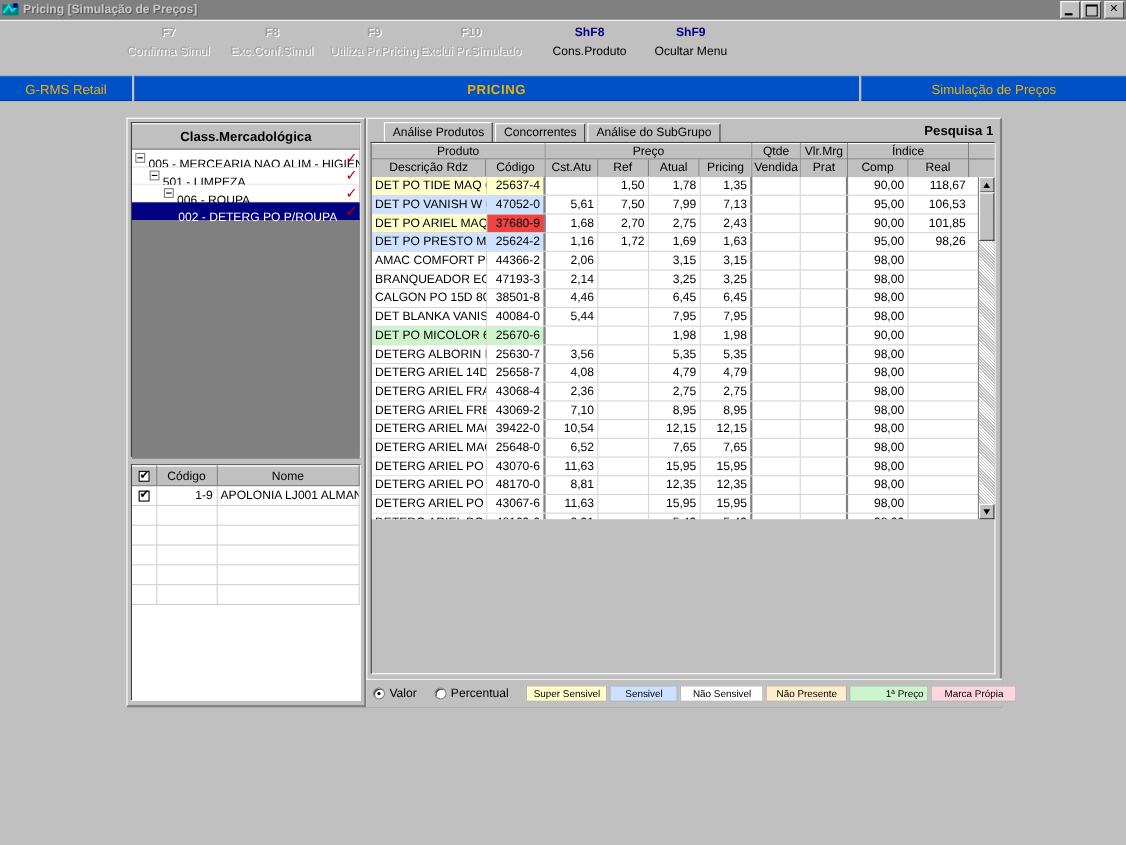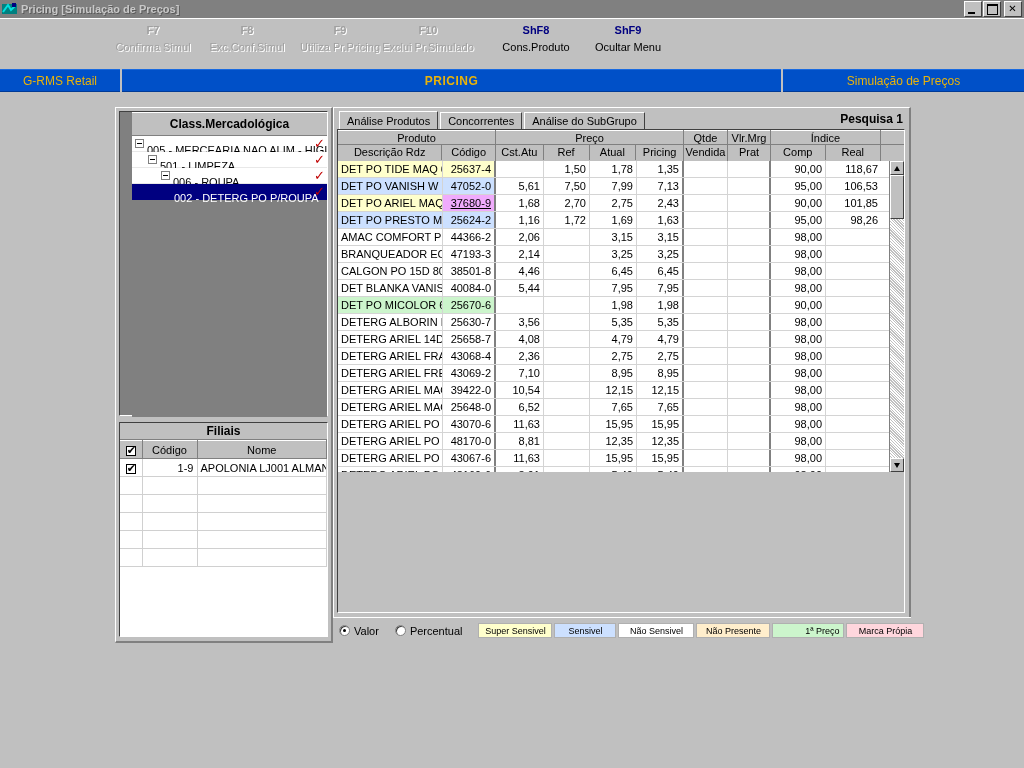--- a/index.html
+++ b/index.html
@@ -75,21 +75,20 @@
     box-sizing:border-box;
   }
   .lp-inner{position:absolute;left:3px;top:3px;width:209px;height:526px;}
 
   .tree-box{
     position:absolute;left:0;top:0;width:209px;height:305px;
     background:#808080;
     border:1px solid #808080;border-top-color:#404040;border-left-color:#404040;
     border-right-color:#fff;border-bottom-color:#fff;
     box-sizing:border-box;
-    padding-left:12px;
   }
   .tree-hdr{
     height:22px;background:#c0c0c0;
     border-bottom:1px solid #808080;
     display:flex;align-items:center;justify-content:center;
     font-weight:bold;font-size:12px;
     border-top:1px solid #fff;
   }
   .tree-list{position:relative;background:#808080;height:281px;overflow:hidden;}
   .tree-row{
@@ -156,20 +155,21 @@
   }
   .tabs{position:absolute;left:5px;top:3px;display:flex;align-items:flex-end;height:18px;}
   .tab{
     height:17px;line-height:16px;padding:0 7px;font-size:11px;background:#c0c0c0;
     border-top:1px solid #fff;border-left:1px solid #fff;border-right:1px solid #404040;
     box-sizing:border-box;margin-right:2px;white-space:nowrap;
   }
   .tab.active{
     height:19px;line-height:18px;font-weight:normal;margin-bottom:-1px;
     border-bottom:1px solid #c0c0c0;
+    margin-left:10px;
   }
 
   .gridwrap{
     position:absolute;left:3px;top:21px;width:568px;height:484px;
     background:#c0c0c0;
     border:1px solid #808080;border-top-color:#404040;border-left-color:#404040;
     border-right-color:#fff;border-bottom-color:#fff;box-sizing:border-box;
   }
   .gh{display:flex;height:31px;background:#c0c0c0;box-sizing:border-box;}
   .gh-grp{
@@ -367,21 +367,20 @@
             <div class="tree-row sel">
               <span class="tree-indent" style="width: 42px;"></span>
               <span class="tree-lbl">002 - DETERG PO P/ROUPA</span>
               <span class="tick">✓</span>
             </div>
             <div class="tree-blank" style="height: 210px;"></div>
           </div>
       </div>
 
       <div class="fil-box">
-        <div class="fil-title">Filiais</div>
         <table class="fil">
           <colgroup>
               <col style="width:22px">
               <col style="width:55px">
               <col>
             </colgroup>
           <thead>
             <tr>
               <th>
                 <span class="chk"></span>
@@ -503,21 +502,21 @@
             <div class="gcell c-ref num">7,50</div>
             <div class="gcell c-atual num">7,99</div>
             <div class="gcell c-pric num">7,13</div>
             <div class="gcell c-qtde num"></div>
             <div class="gcell c-vlr num"></div>
             <div class="gcell c-comp num">95,00</div>
             <div class="gcell c-real num">106,53</div>
           </div>
           <div class="grow">
             <div class="gcell c-desc" style="background: rgb(255, 255, 204);">DET PO ARIEL MAQ 600G</div>
-            <div class="gcell c-cod" style="background: #f0abfc; text-decoration: underline;">37680-9</div>
+            <div class="gcell c-cod" style="background: #ef4444;">37680-9</div>
             <div class="gcell c-cst num">1,68</div>
             <div class="gcell c-ref num">2,70</div>
             <div class="gcell c-atual num">2,75</div>
             <div class="gcell c-pric num">2,43</div>
             <div class="gcell c-qtde num"></div>
             <div class="gcell c-vlr num"></div>
             <div class="gcell c-comp num">90,00</div>
             <div class="gcell c-real num">101,85</div>
           </div>
           <div class="grow">

